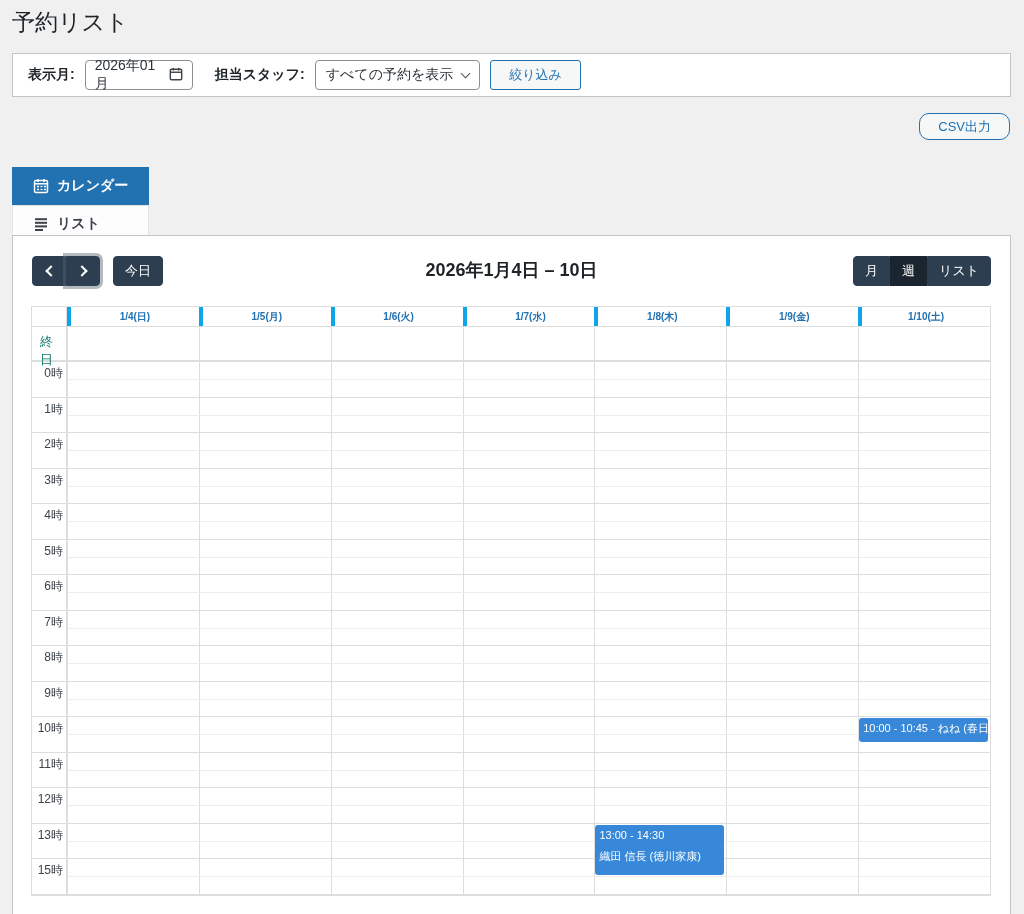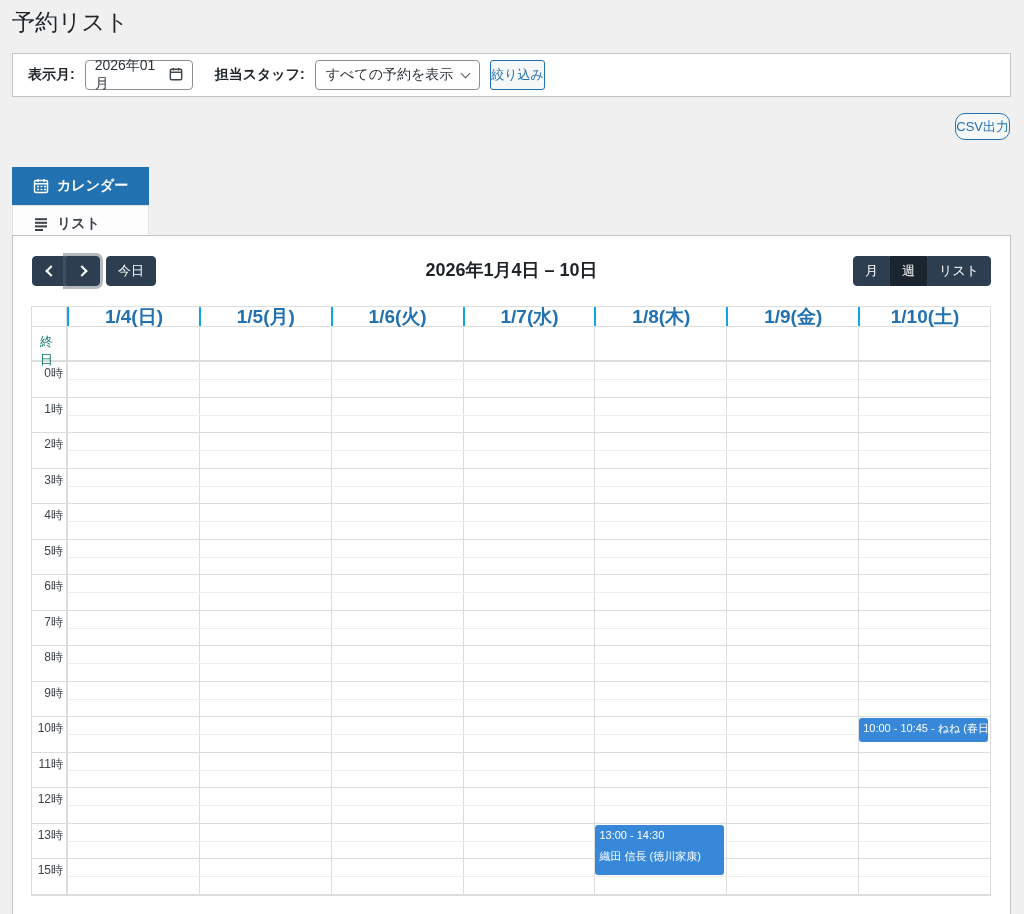--- a/index.html
+++ b/index.html
@@ -31,21 +31,21 @@
   .staff-select {
     height:30px; border:1px solid #8c8f94; border-radius:4px; background:#fff;
     display:flex; align-items:center; gap:9px; padding:0 10px;
     font-size:14px; color:#2c3338; cursor:pointer;
   }
   .chev-down {
     width:7px; height:7px; border-right:1.6px solid #50575e; border-bottom:1.6px solid #50575e;
     transform:rotate(45deg); margin-top:-4px;
   }
   .btn-outline {
-    height:30px; padding:0 0; background:#f6f7f7;
+    height:30px; padding:0 18px; background:#f6f7f7;
     border:1px solid #2271b1; border-radius:3px;
     color:#2271b1; font-size:13px; line-height:28px; cursor:pointer;
     font-family:inherit;
   }
   
   .csv-button {
     position:absolute; top:113px; right:14px; height:27px; line-height:25px;border-radius:10px;
   }
   
   .tabs { position:absolute; left:12px; top:167px; display:flex;flex-direction:column; }
@@ -69,40 +69,40 @@
     height:30px; background:#2c3e50; color:#fff; border:1px solid #2c3e50;
     font-size:13px; cursor:pointer; display:flex; align-items:center; justify-content:center;
     font-family:inherit;
   }
   .nav-btn { width:34px; }
   .nav-prev { border-radius:4px 0 0 4px; }
   .nav-next { border-radius:0 4px 4px 0; box-shadow:0 0 0 3px rgba(88,100,112,.45); position:relative; z-index:2; }
   .chev { width:8px; height:8px; border-right:2px solid #fff; border-bottom:2px solid #fff; }
   .chev.left  { transform:rotate(135deg); margin-left:3px; }
   .chev.right { transform:rotate(-45deg); margin-right:3px; }
-  .today-btn { margin-left:6px; padding:0 11px; border-radius:4px; }
+  .today-btn { margin-left:13px; padding:0 11px; border-radius:4px; }
   .fc-title {
     position:absolute; left:0; right:0; top:2px; text-align:center;
     font-size:18px; font-weight:bold; color:#1d2327;
   }
   .fc-views { position:absolute; right:0; top:0; display:flex; }
   .view-btn { padding:0 11px; }
   .view-btn:first-child { border-radius:4px 0 0 4px; }
   .view-btn:last-child  { border-radius:0 4px 4px 0; }
   .view-btn.active { background:#1a252f; border-color:#1a252f; }
   
   .fc-grid {
     position:absolute; left:18px; right:19px; top:70px; bottom:auto;
     border:1px solid #ddd;
   }
   .head-row { display:flex; height:20px; border-bottom:1px solid #ddd; }
   .axis-gap { width:35px; border-right:1px solid #ddd; }
   .day-head {
-    flex:1; text-align:center; font-size:19px; font-weight:bold; color:#2271b1;
-    line-height:19px; border-left:2px solid #0ea5e9; cursor:pointer;
+    flex:1; text-align:center; font-size:10px; font-weight:bold; color:#2271b1;
+    line-height:19px; border-left:4px solid #0ea5e9; cursor:pointer;
   }
   .day-head:first-of-type { border-left:none; }
   .allday-row { display:flex; height:35px; border-bottom:2px solid #ddd; }
   .axis-allday {
     width:35px; border-right:1px solid #ddd; font-size:13px; color:#0f766e;
     text-align:right; padding:6px 13px 0 0;
   }
   .allday-cell { flex:1; border-left:1px solid #ddd; }
   .allday-cell:first-of-type { border-left:none; }
   .time-body { position:relative; }

